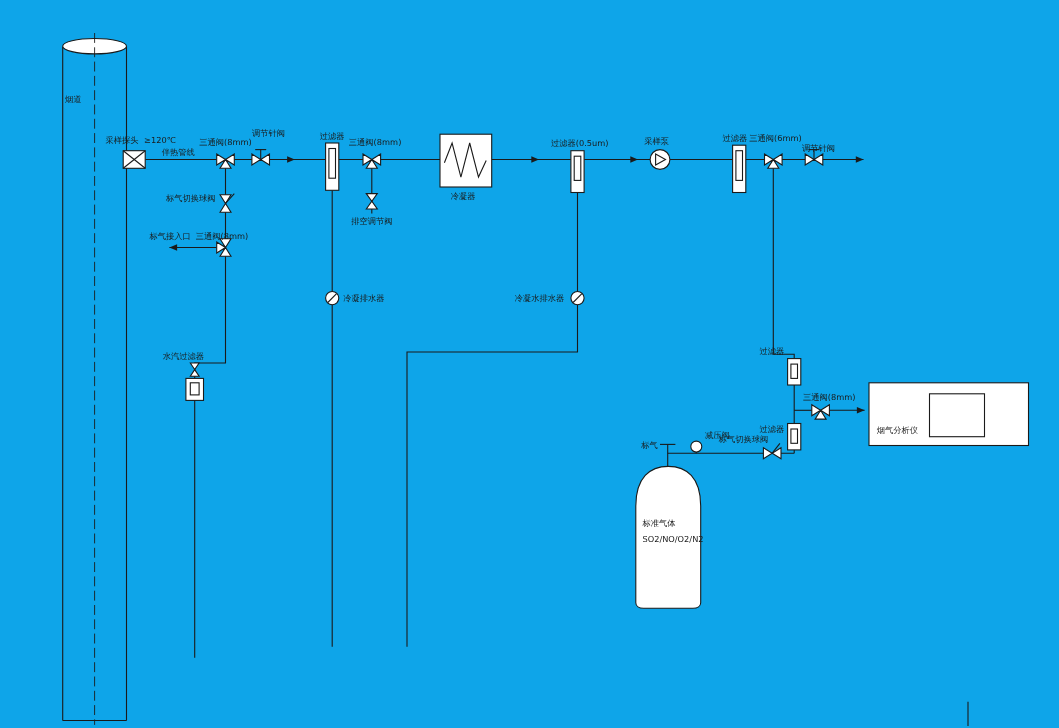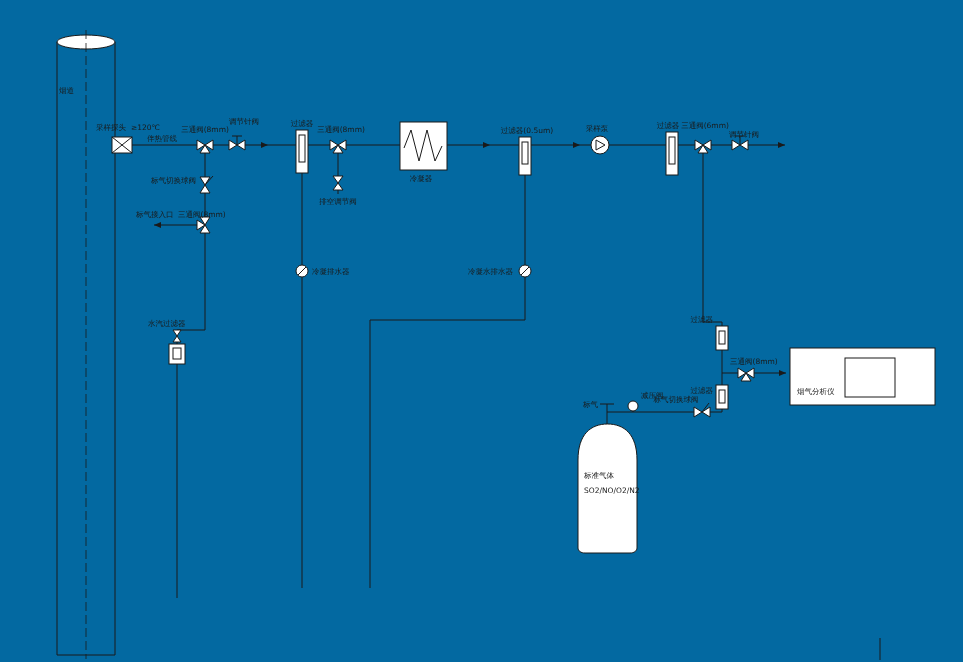--- a/index.html
+++ b/index.html
@@ -1,16 +1,16 @@
 <!DOCTYPE html>
 <html><head>
 <meta charset="utf-8">
 <style>
   html,body{margin:0;padding:0;background:#ffffff;}
-  .page{width:963px;height:662px;background:#0369a1;overflow:hidden;position:relative;}
+  .page{width:963px;height:662px;background:#0ea5e9;overflow:hidden;position:relative;}
   svg{display:block;}
   .ln{stroke:#1a1a1a;stroke-width:1;fill:none;}
   .dash{stroke-dasharray:9 4;stroke-width:0.8;}
   .sym{stroke:#1a1a1a;stroke-width:1;fill:#ffffff;}
   .ah{fill:#1a1a1a;stroke:none;}
   text{font-family:"DejaVu Sans",sans-serif;font-size:8px;fill:#1a1a1a;}
   .sm{font-size:7.5px;}
 </style>
 </head>
 <body>

